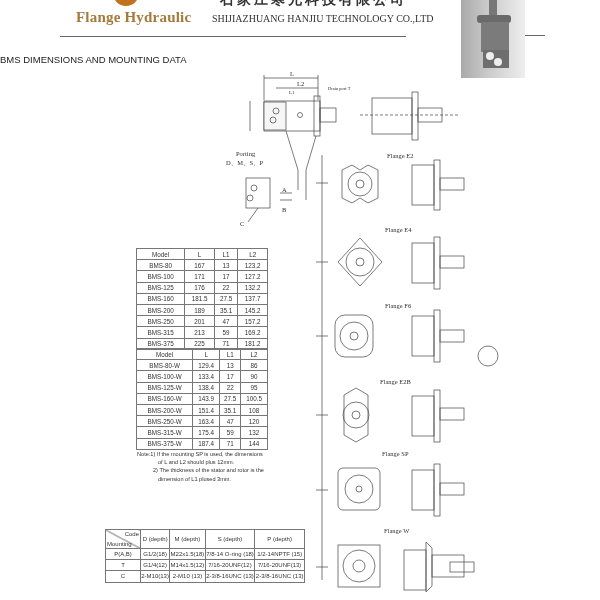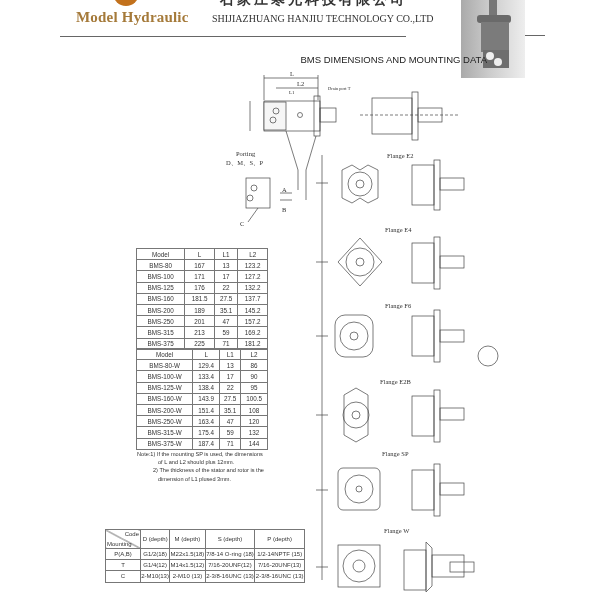--- a/index.html
+++ b/index.html
@@ -5,37 +5,37 @@
   html,body{margin:0;padding:0;background:#fff;}
   body{width:600px;height:600px;position:relative;overflow:hidden;font-family:"Liberation Sans",sans-serif;color:#222;}
   .abs{position:absolute;}
   .logo-circle{left:113px;top:-14px;width:26px;height:20px;border-radius:0 0 14px 14px;background:#c2711c;}
   .brand{left:76px;top:9px;font-family:"Liberation Serif",serif;font-weight:bold;font-size:15px;color:#a57a3a;letter-spacing:0.2px;}
   .cn-title{left:220px;top:-9px;font-family:"DejaVu Serif",serif;font-weight:bold;font-size:14px;color:#333;letter-spacing:3px;}
   .company{left:200px;top:13px;font-family:"Liberation Serif",serif;font-size:10px;color:#333;margin-left:12px;}
   .hr-top{left:60px;top:36px;width:346px;height:1px;background:#666;}
   .hr-top2{left:525px;top:35px;width:20px;height:1px;background:#666;}
   .photo{left:461px;top:-2px;width:64px;height:80px;background:linear-gradient(90deg,#aaa 0%,#ccc 45%,#eee 100%);}
-  .page-title{left:0;width:487px;top:54px;text-align:right;font-size:9.5px;color:#222;}
+  .page-title{left:0;width:487px;top:54px;text-align:left;font-size:9.5px;color:#222;}
   table.spec{position:absolute;border-collapse:collapse;font-size:6.3px;color:#333;}
   table.spec td{border:0.6px solid #777;text-align:center;padding:0;height:10.2px;}
   .t1{left:136px;top:248px;width:132px;}
   .t2{left:136px;top:348px;width:132px;}
   .t3{left:105px;top:529px;width:200px;}
   .t3 td{height:10.5px;font-size:6px;}
   .notes{left:137px;top:450px;font-size:5.6px;color:#333;line-height:8.2px;}
   .notes div{white-space:nowrap;}
   .lbl{font-family:"Liberation Serif",serif;font-size:6.5px;color:#333;}
   svg{position:absolute;left:0;top:0;}
 </style>
 </head>
 <body>
 
 <div class="abs logo-circle"></div>
-<div class="abs brand">Model Hydraulic</div>
+<div class="abs brand">Flange Hydraulic</div>
 <div class="abs cn-title">石家庄寒允科技有限公司</div>
 <div class="abs company">SHIJIAZHUANG HANJIU TECHNOLOGY CO.,LTD</div>
 <div class="abs hr-top"></div>
 <div class="abs hr-top2"></div>
 <div class="abs photo">
   <svg width="64" height="80">
     <rect x="28" y="2" width="8" height="16" fill="#777"></rect>
     <rect x="16" y="17" width="34" height="8" rx="3" fill="#6a6a6a"></rect>
     <rect x="20" y="24" width="28" height="30" fill="#7b7b7b"></rect>
     <rect x="22" y="52" width="26" height="18" fill="#6e6e6e"></rect>

